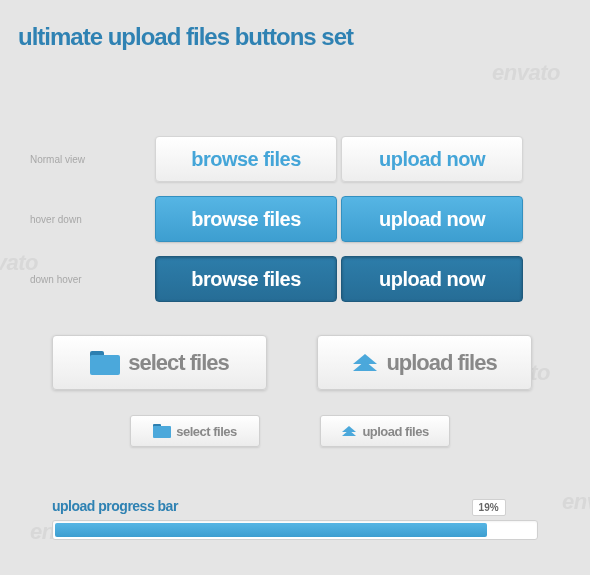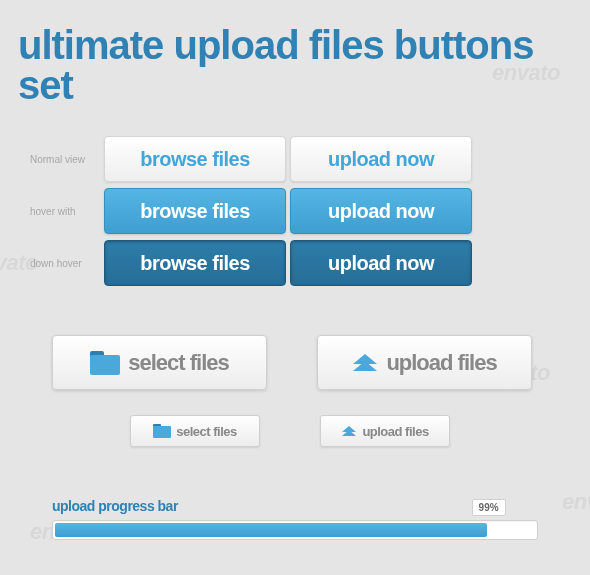--- a/index.html
+++ b/index.html
@@ -24,44 +24,45 @@
 .wm2 { top: 250px; left: -30px; }
 .wm3 { top: 360px; right: 40px; }
 .wm4 { bottom: 30px; left: 30px; }
 .wm5 { bottom: 60px; right: -40px; }
 
 .title {
   position: absolute;
   top: 25px;
   left: 18px;
   color: #2f82b3;
-  font-size: 40px;
+  font-size: 24px;
   font-weight: bold;
   line-height: 1;
   letter-spacing: -1px;
 }
 
 .states-grid {
   position: absolute;
   top: 135px;
   left: 30px;
   display: grid;
   grid-template-columns: 70px 1fr;
   grid-template-rows: repeat(3, 48px);
   align-items: center;
-  gap: 4px;
+  gap: 12px;
 }
 .state-label {
   color: #a8a8a8;
   font-size: 10px;
   padding-right: 8px;
 }
 .btn-row {
   display: flex;
   gap: 4px;
+  margin-left: 43px;
 }
 .btn {
   width: 182px;
   height: 46px;
   border-radius: 4px;
   display: flex;
   align-items: center;
   justify-content: center;
   font-size: 20px;
   font-weight: bold;
@@ -257,21 +258,21 @@
   <div>ultimate upload files buttons set</div>
 </div>
 
 <div class="states-grid">
   <div class="state-label">Normal view</div>
   <div class="btn-row">
     <div class="btn btn-normal">browse files</div>
     <div class="btn btn-normal">upload now</div>
   </div>
 
-  <div class="state-label">hover with</div>
+  <div class="state-label">hover down</div>
   <div class="btn-row">
     <div class="btn btn-hover">browse files</div>
     <div class="btn btn-hover">upload now</div>
   </div>
 
   <div class="state-label">down hover</div>
   <div class="btn-row">
     <div class="btn btn-down">browse files</div>
     <div class="btn btn-down">upload now</div>
   </div>
@@ -302,15 +303,15 @@
         <span class="chev"></span>
     </span>
     <span class="small-btn-label">upload files</span>
   </div>
 </div>
 
 <div class="progress-section">
   <div class="progress-label">upload progress bar</div>
   <div class="progress-track">
     <div class="progress-fill" id="progress-fill" style="width: calc(90% - 4px);"></div>
-    <div class="progress-badge" id="progress-badge" style="left: 90%;">99%</div>
+    <div class="progress-badge" id="progress-badge" style="left: 90%;">19%</div>
   </div>
 </div>
 
 </body></html>

